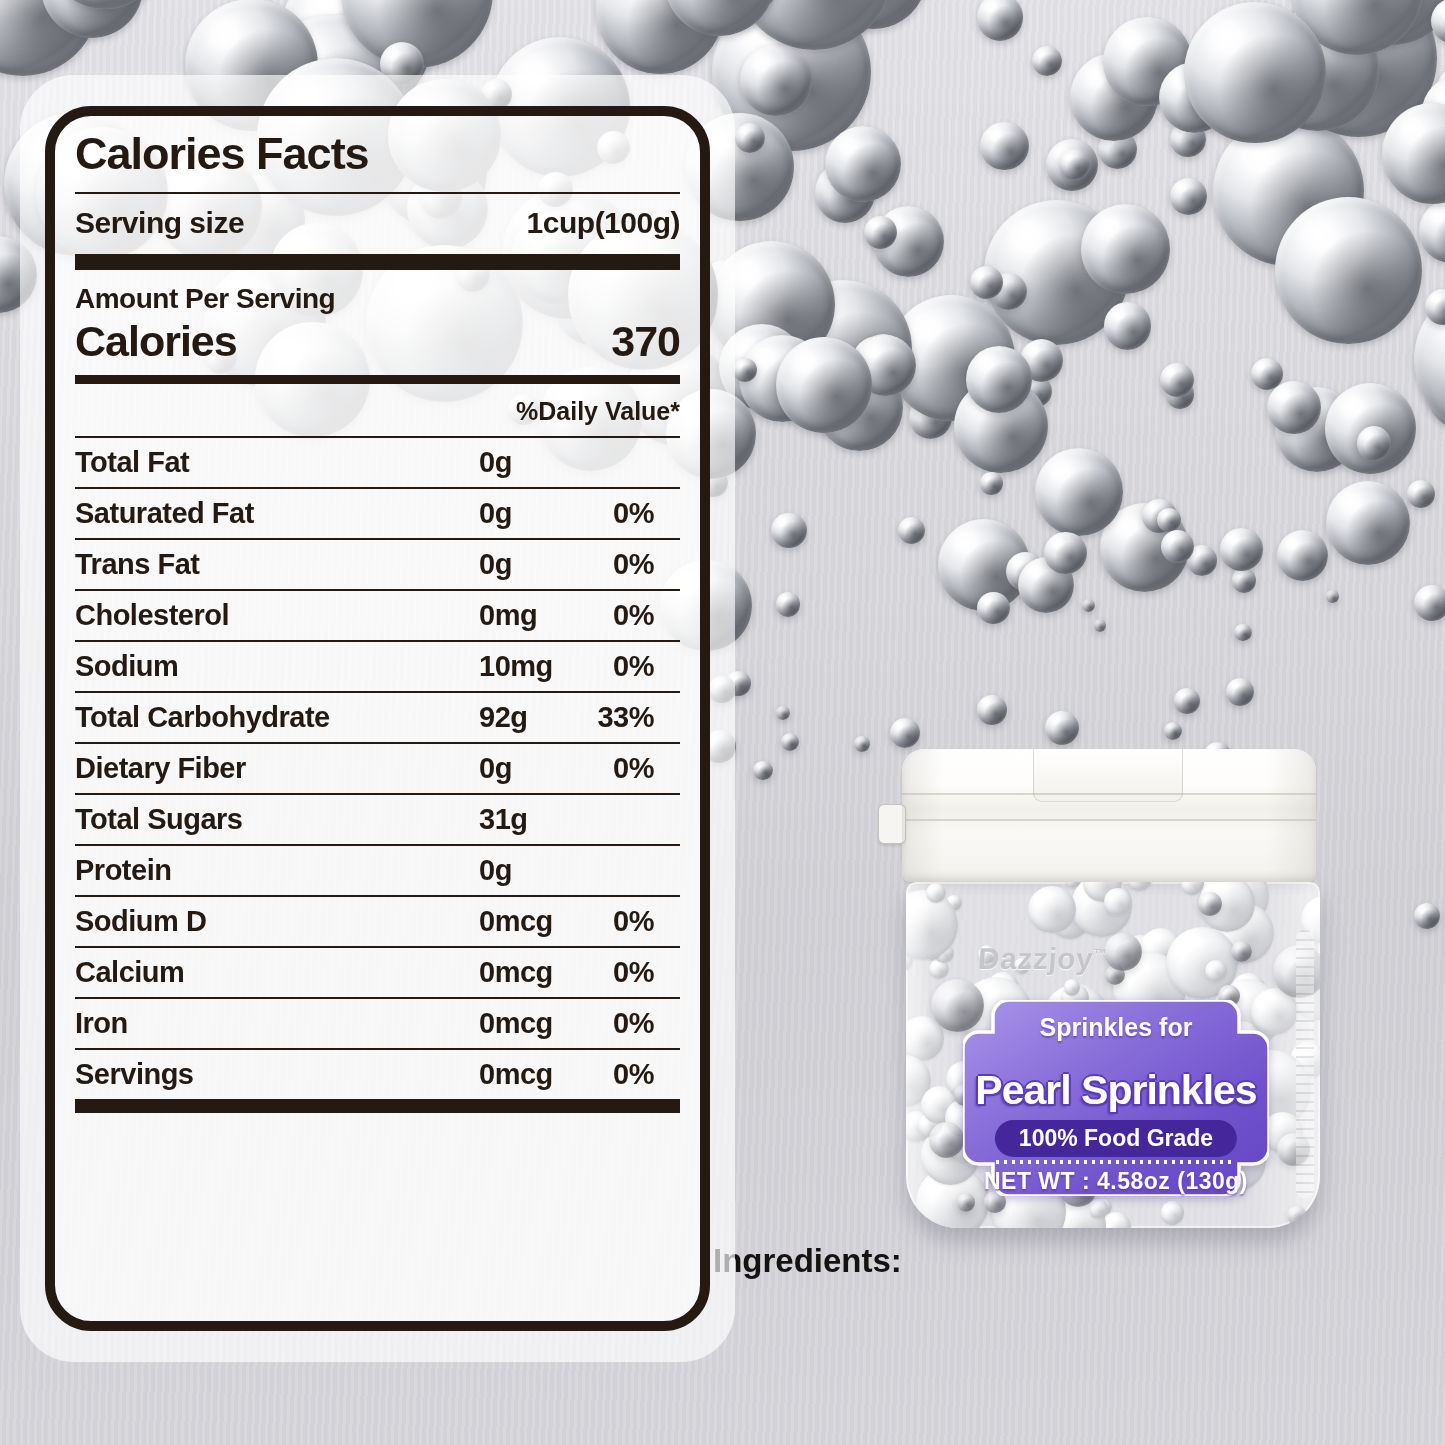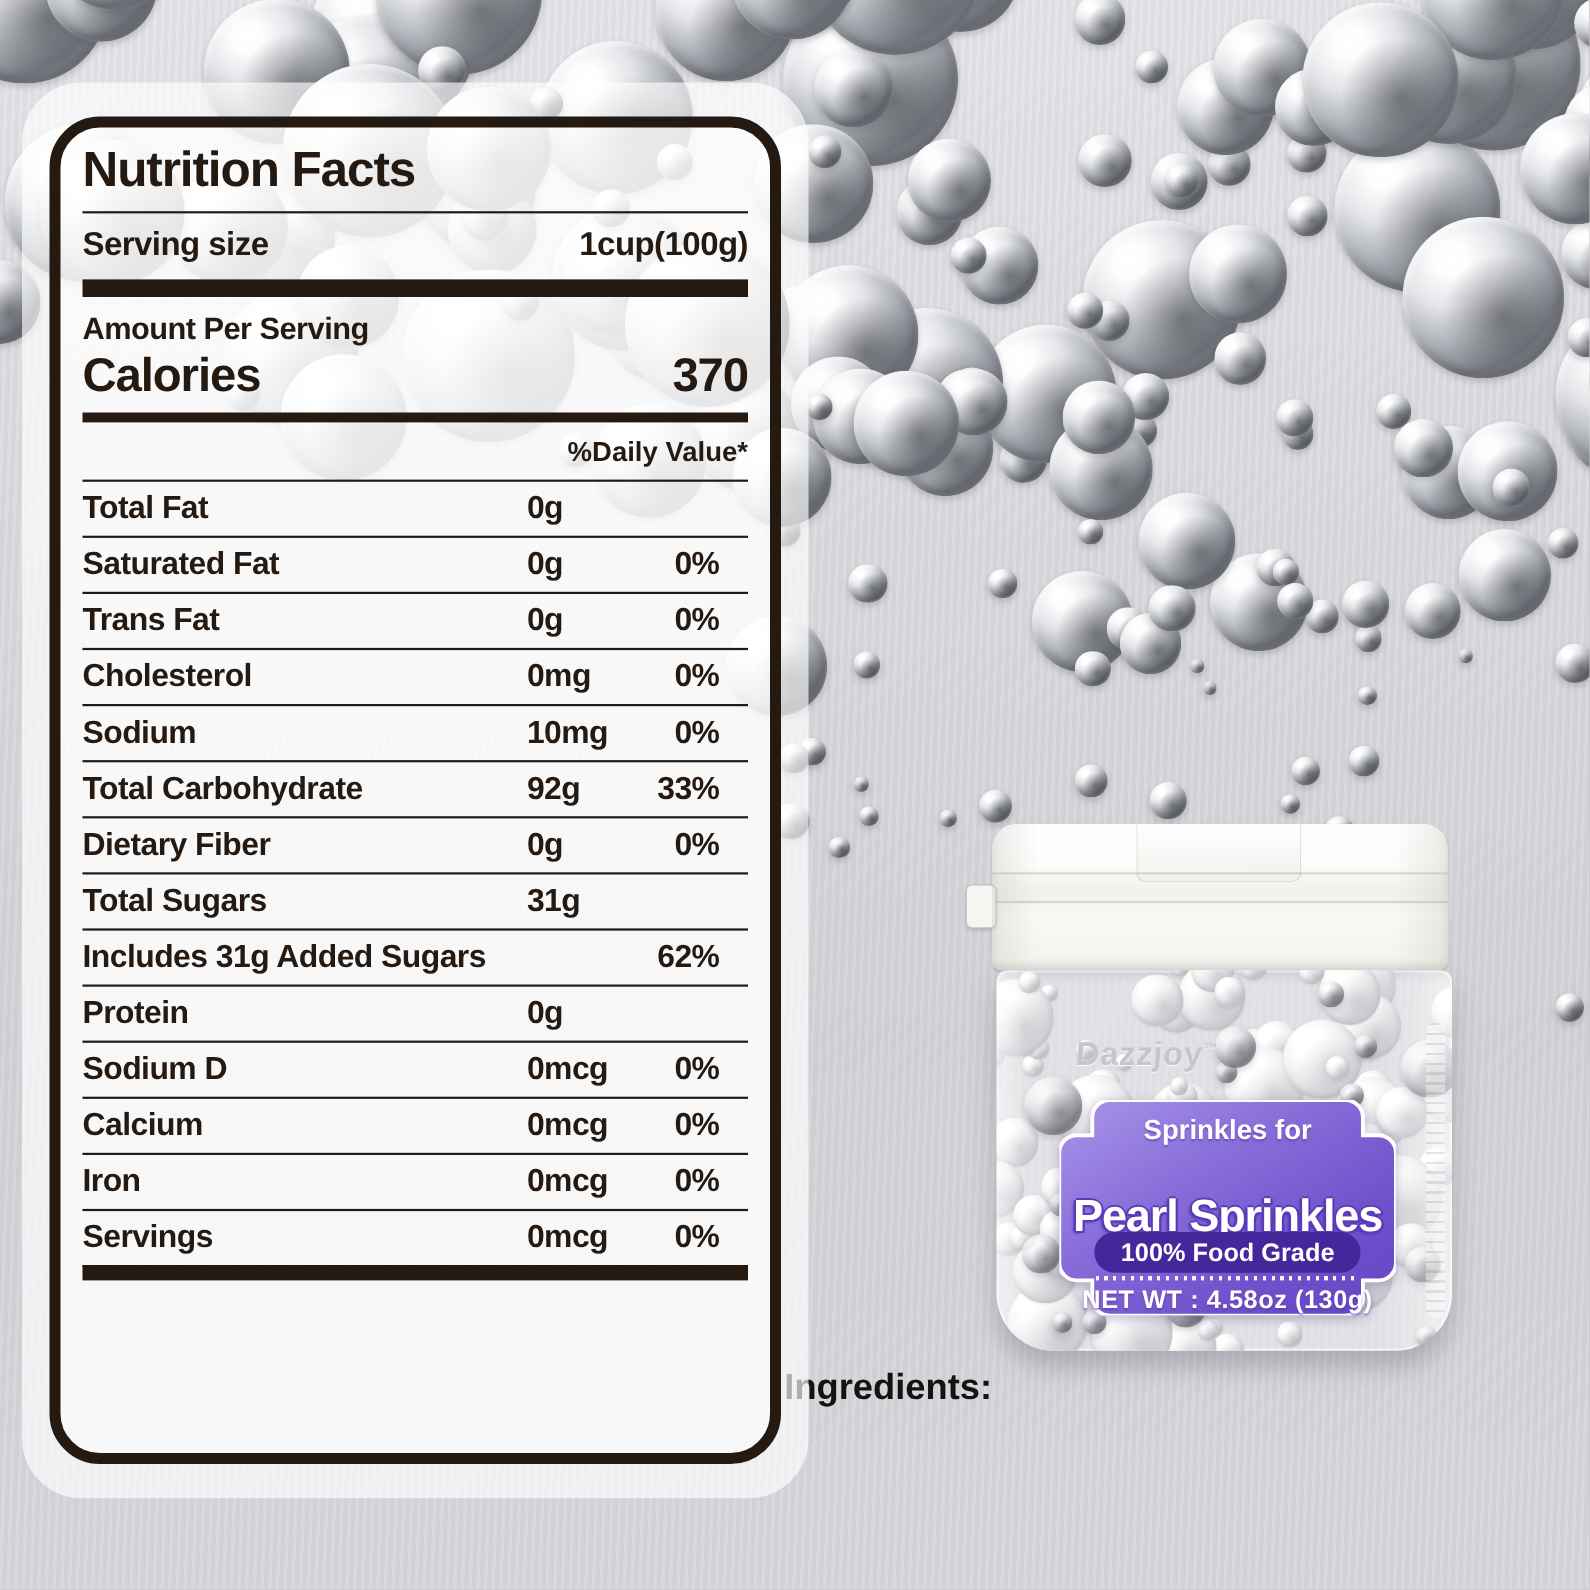--- a/index.html
+++ b/index.html
@@ -87,21 +87,21 @@
 
   .plaque{position:absolute;left:57px;top:118px;width:306px;height:196px;
     filter:drop-shadow(0 3px 5px rgba(80,60,140,0.35));}
   .plaque svg{position:absolute;inset:0;}
   .plaque > div{position:absolute;left:0;width:100%;text-align:center;color:#fff;}
   .pl-tag1{top:13px;font-size:25px;font-weight:bold;letter-spacing:0;
     text-shadow:0 2px 2px rgba(80,50,160,0.55);}
   .pl-tag2{top:41px;font-size:25px;font-weight:bold;text-shadow:0 2px 2px rgba(80,50,160,0.55);}
   .pl-tag2 .bang{font-weight:normal;font-size:23px;margin-left:4px;}
   .pl-name{top:67px;font-size:41px;font-weight:bold;letter-spacing:-1px;
-    text-shadow:2px 0 0 #5b3cb8,-2px 0 0 #5b3cb8,0 2px 0 #5b3cb8,0 -2px 0 #5b3cb8,2px 2px 0 #5b3cb8,-2px 2px 3px #4a2da6;margin-top:15px;}
+    text-shadow:2px 0 0 #5b3cb8,-2px 0 0 #5b3cb8,0 2px 0 #5b3cb8,0 -2px 0 #5b3cb8,2px 2px 0 #5b3cb8,-2px 2px 3px #4a2da6;}
   .pl-badge{top:120px;left:50% !important;transform:translateX(-50%);width:auto !important;
     background:#46279b;border-radius:20px;padding:5px 24px;font-size:23px;font-weight:bold;white-space:nowrap;}
   .pl-dots{top:160px;left:33px !important;width:240px !important;height:4px;
     background:repeating-linear-gradient(90deg, rgba(255,255,255,0.95) 0 3px, rgba(255,255,255,0) 3px 8px);}
   .pl-net{top:168px;font-size:23px;font-weight:bold;letter-spacing:0.5px;
     text-shadow:0 2px 2px rgba(80,50,160,0.55);}
 
   
   .ingredients{position:absolute;left:713px;top:1242px;width:705px;z-index:2;}
   .ing-head{font-size:33px;font-weight:bold;color:#151311;}
@@ -278,21 +278,21 @@
       <div class="pearl p-silver" style="left: 1326.26px; top: 590.333px; height: 12.3226px; width: 12.3226px;"></div>
       <div class="pearl p-silver" style="left: 890px; top: 718px; height: 30px; width: 30px;"></div>
       <div class="pearl p-silver" style="left: 1045px; top: 711px; height: 34px; width: 34px;"></div>
       <div class="pearl p-silver" style="left: 1414px; top: 903px; height: 26px; width: 26px;"></div>
       <div class="pearl p-silver" style="left: 781px; top: 733px; height: 18px; width: 18px;"></div>
       <div class="pearl p-silver" style="left: 854px; top: 736px; height: 16px; width: 16px;"></div>
     </div>
 
   <section class="nf-frame">
     <div class="nf-border">
-      <h1 class="nf-title">Nutrition Facts</h1>
+      <h1 class="nf-title">Calories Facts</h1>
       <div class="nf-ssrow">
         <span>Serving size</span>
         <span>1cup(100g)</span>
       </div>
       <div class="bar thick"></div>
       <div class="nf-aps">Amount Per Serving</div>
       <div class="nf-calrow">
         <span class="cal">Calories</span>
         <span class="cal">370</span>
       </div>
@@ -332,25 +332,20 @@
           </div>
           <div class="nf-row">
             <span class="nm">Dietary Fiber</span>
             <span class="amt">0g</span>
             <span class="dv">0%</span>
           </div>
           <div class="nf-row">
             <span class="nm">Total Sugars</span>
             <span class="amt">31g</span>
             <span class="dv"></span>
-          </div>
-          <div class="nf-row">
-            <span class="nm">Includes 31g Added Sugars</span>
-            <span class="amt"></span>
-            <span class="dv">62%</span>
           </div>
           <div class="nf-row">
             <span class="nm">Protein</span>
             <span class="amt">0g</span>
             <span class="dv"></span>
           </div>
           <div class="nf-row">
             <span class="nm">Sodium D</span>
             <span class="amt">0mcg</span>
             <span class="dv">0%</span>

